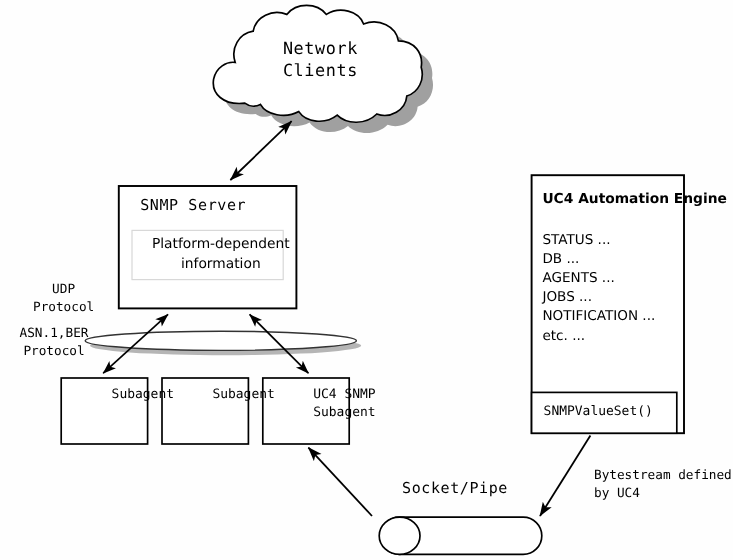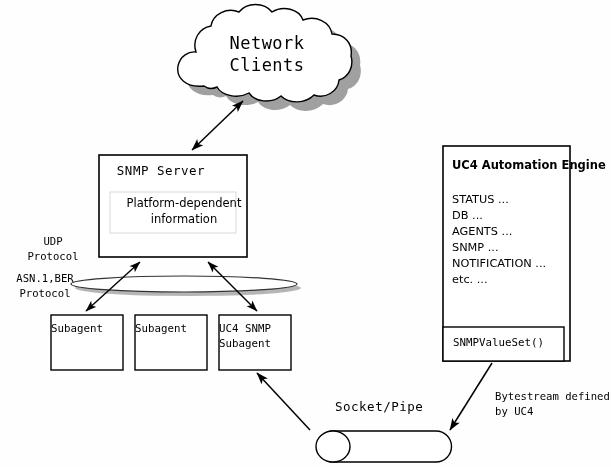--- a/index.html
+++ b/index.html
@@ -32,21 +32,21 @@
     font-family: "DejaVu Sans Mono", "Liberation Mono", monospace;
   }
   .sans {
     font-family: "DejaVu Sans", "Liberation Sans", sans-serif;
   }
 
   
   #cloud-label {
     left: 212px;
     top: 33px;
-    font-size: 17px;
+    font-size: 14px;
     letter-spacing: 0.5px;
     text-align: center;
     width: 110px;
   }
 
   
   #snmp-msg-text {
     left: 44px;
     top: 64px;
     font-size: 11.2px;
@@ -85,22 +85,23 @@
     top: 271px;
     font-size: 10.6px;
     text-align: center;
     line-height: 1.38;
     width: 86px;
   }
 
   
   .subagent-label {
     font-size: 10.8px;
-    text-align: left;
-    line-height: 1.38;
+    text-align: right;
+    line-height: 1.38;
+    padding-left: 22px;
   }
   #subagent-1-label { left: 51px; top: 322px; width: 72px; }
   #subagent-2-label { left: 135px; top: 322px; width: 72px; }
   #subagent-3-label { left: 219px; top: 322px; width: 72px; }
 
   
   #uc4-title {
     left: 452px;
     top: 158px;
     font-size: 11.5px;
@@ -222,21 +223,21 @@
   <div class="txt mono subagent-label" id="subagent-2-label">Subagent</div>
 
   <div class="txt mono subagent-label" id="subagent-3-label">UC4 SNMP
 Subagent</div>
 
   <div class="txt sans" id="uc4-title">UC4 Automation Engine</div>
 
   <div class="txt sans" id="uc4-items-text">STATUS ...
 DB ...
 AGENTS ...
-SNMP ...
+JOBS ...
 NOTIFICATION ...
 etc. ...</div>
 
   <div class="txt mono" id="socket-pipe-label">Socket/Pipe</div>
 
   <div class="txt mono" id="snmpvalueset-label">SNMPValueSet()</div>
 
   <div class="txt mono" id="bytestream-label">Bytestream defined
 by UC4</div>
 

